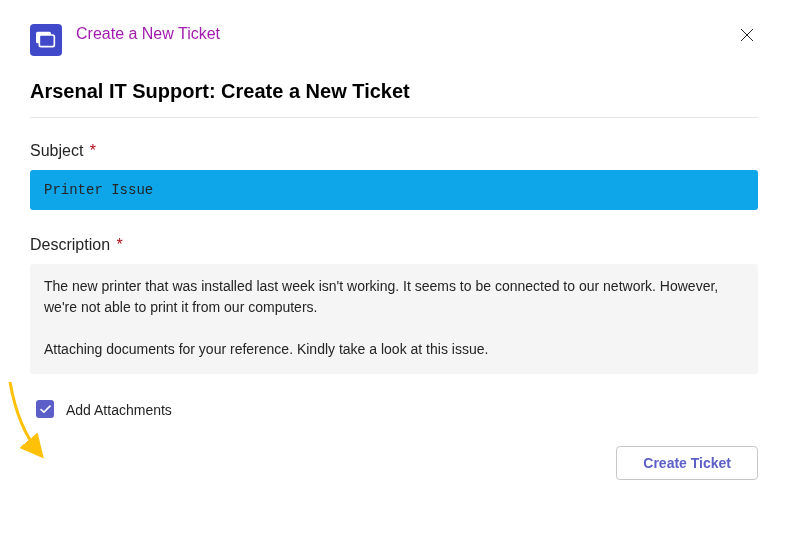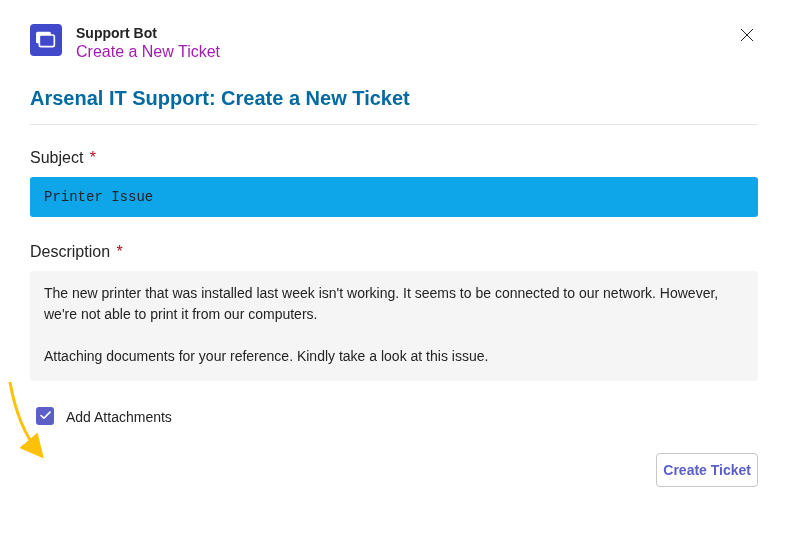--- a/index.html
+++ b/index.html
@@ -55,21 +55,21 @@
       padding: 4px;
       color: #242424;
       display: flex;
       align-items: center;
       justify-content: center;
     }
     .close-btn svg { width: 14px; height: 14px; }
     .page-title {
       font-size: 20px;
       font-weight: 700;
-      color: #0369a1;
+      color: #000000;
       margin-bottom: 14px;
     }
     .divider {
       border: none;
       border-top: 1px solid #e6e6e6;
       margin-bottom: 24px;
     }
     .field-label {
       font-size: 16px;
       color: #242424;
@@ -125,21 +125,21 @@
       color: #242424;
     }
     .footer {
       display: flex;
       justify-content: flex-end;
     }
     .create-btn {
       background: #fff;
       border: 1px solid #c7c7c7;
       border-radius: 4px;
-      padding: 8px 6px;
+      padding: 8px 26px;
       font-size: 14px;
       font-weight: 600;
       color: #5b5fc7;
       cursor: pointer;
       font-family: inherit;
     }
     .arrow-annotation {
       position: absolute;
       left: 0px;
       top: 378px;
@@ -152,21 +152,20 @@
 <div class="dialog">
 
   <div class="header">
     <div class="app-icon">
       <svg viewBox="0 0 24 20" fill="none">
         <rect x="0" y="0" width="18" height="14" rx="2" fill="#fff"></rect>
         <rect x="4" y="4" width="18" height="14" rx="2" fill="#4049c9" stroke="#fff" stroke-width="2"></rect>
       </svg>
     </div>
     <div class="header-text">
-      <div class="app-title">Support Bot</div>
       <div class="app-subtitle">Create a New Ticket</div>
     </div>
     <button class="close-btn">
       <svg viewBox="0 0 14 14">
         <line x1="1" y1="1" x2="13" y2="13" stroke="#242424" stroke-width="1"></line>
         <line x1="13" y1="1" x2="1" y2="13" stroke="#242424" stroke-width="1"></line>
       </svg>
     </button>
   </div>
 

